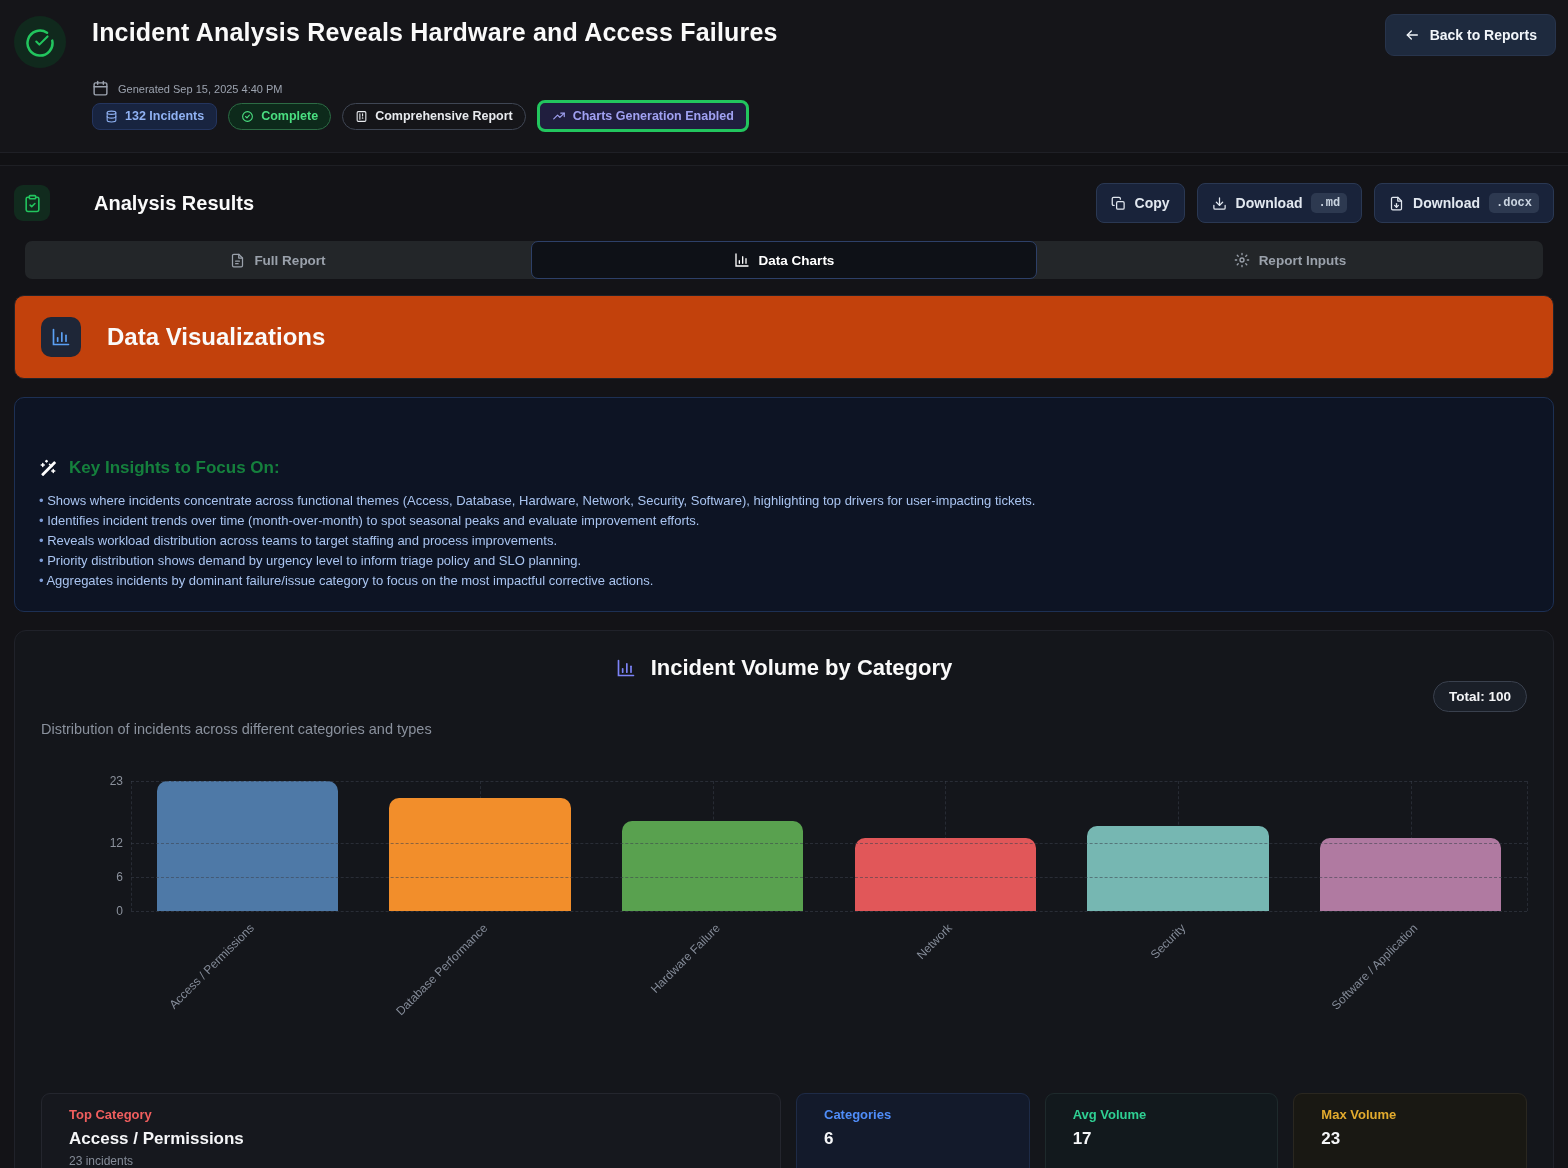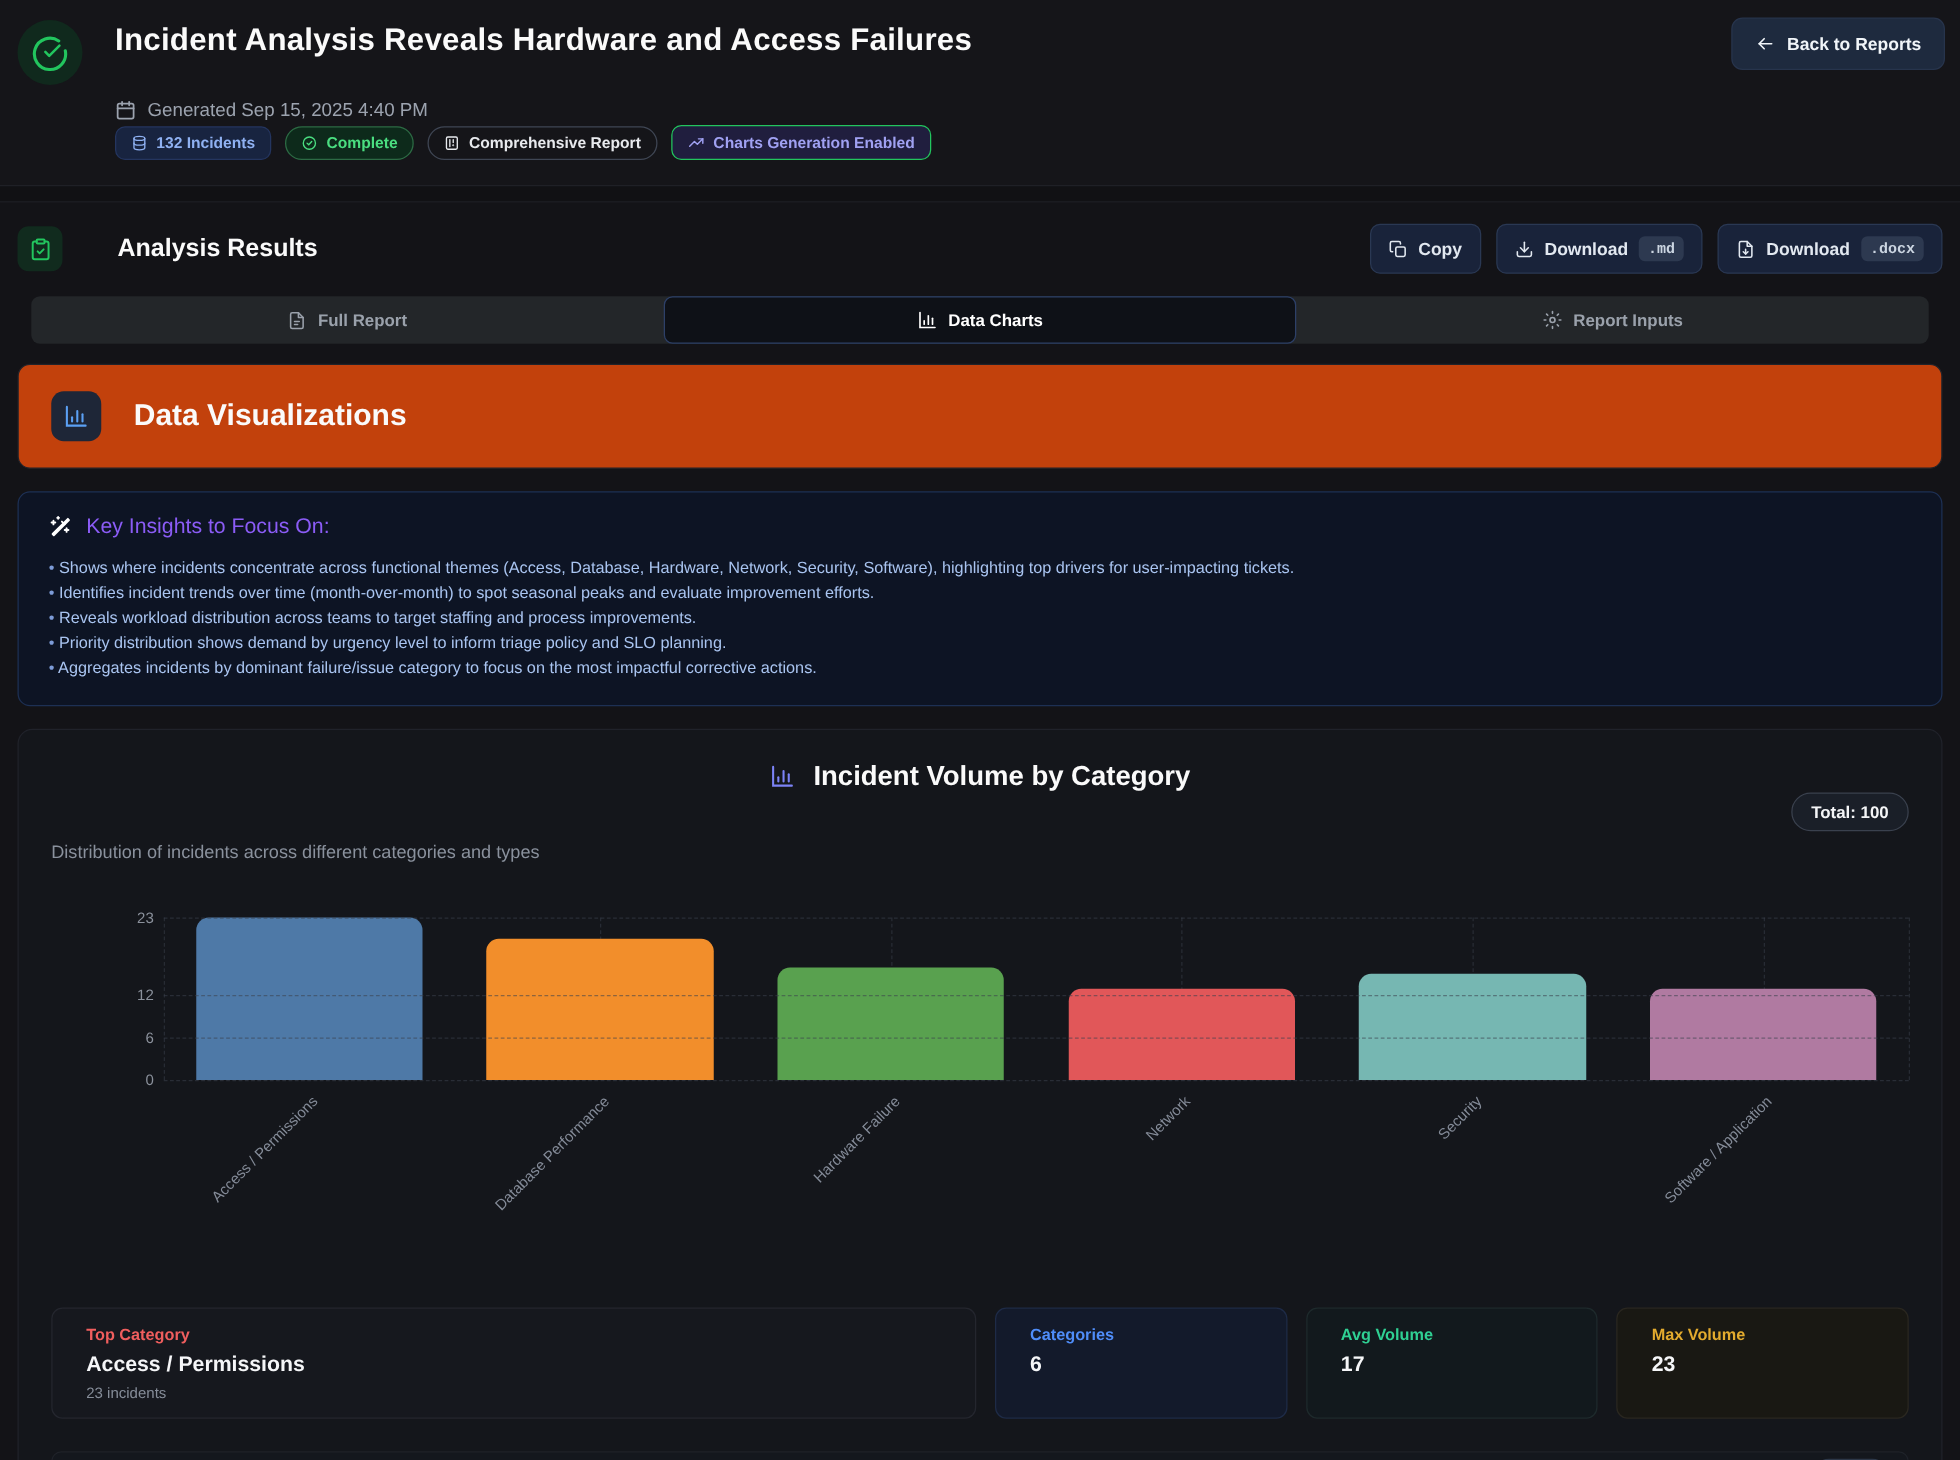--- a/index.html
+++ b/index.html
@@ -9,27 +9,27 @@
     font-family:"Liberation Sans", sans-serif;
     color:#e7e9ee;
   }
   svg { display:block; }
 
   
   .page-header { position:relative; padding:14px 14px 20px; border-bottom:1px solid #1f2026; background:#151519; }
   .header-top { display:flex; align-items:flex-start; gap:26px; }
   .status-avatar { width:52px; height:52px; border-radius:50%; background:#10291d; display:flex; align-items:center; justify-content:center; flex:0 0 auto; margin-top:2px; }
   .page-title { font-size:25px; font-weight:700; letter-spacing:.2px; color:#fafafa; margin-top:4px; }
-  .generated-row { display:flex; align-items:center; gap:9px; color:#9ca3af; font-size:15px; margin-top:12px; margin-left:78px; }
+  .generated-row { display:flex; align-items:center; gap:9px; color:#9ca3af; font-size:11px; margin-top:12px; margin-left:78px; }
   .badge-row { display:flex; align-items:center; gap:11px; margin-top:3px; margin-left:78px; }
   .badge { display:inline-flex; align-items:center; gap:7px; font-size:12.5px; font-weight:700; padding:6px 12px; border-radius:8px; line-height:1; }
   .badge-incidents { background:#182440; color:#8fb1f2; border:1px solid #243súb255; border:1px solid #24355f; }
   .badge-complete { background:#0d2a1b; color:#4ade80; border:1px solid #2c6b44; border-radius:999px; }
   .badge-report { background:transparent; color:#e8eaee; border:1px solid #3f4654; border-radius:999px; }
-  .badge-charts { background:#201e3e; color:#a0a1f2; border:1px solid #22c55e; }
+  .badge-charts { background:#201e3e; color:#a0a1f2; border:3px solid #22c55e; }
   .back-btn { position:absolute; top:14px; right:12px; display:flex; align-items:center; gap:10px; background:#1e2a3e; color:#f1f5f9; border:1px solid #273активы; border:1px solid #27344c; border-radius:9px; padding:12px 18px; font-size:14px; font-weight:700; cursor:pointer; }
 
   .section-band { height:13px; background:#111114; border-bottom:1px solid #1e1f24; }
 
   
   .toolbar { display:flex; align-items:center; padding:17px 14px 12px;gap:20px; }
   .toolbar-icon { width:36px; height:36px; border-radius:9px; background:#112b1e; display:flex; align-items:center; justify-content:center; }
   .toolbar-title { font-size:20px; font-weight:700; margin-left:24px; color:#fafafa; }
   .toolbar-actions { margin-left:auto; display:flex; gap:12px; }
   .action-btn { display:flex; align-items:center; gap:9px; background:#19233a; border:1px solid #2a3853; color:#e2e8f0; font-size:14px; font-weight:700; border-radius:8px; padding:9px 14px; cursor:pointer; font-family:"Liberation Sans",sans-serif; }
@@ -40,21 +40,21 @@
   .tab { display:flex; align-items:center; justify-content:center; gap:9px; font-size:13.5px; font-weight:600; color:#9aa1ab; border-radius:7px; cursor:pointer; }
   .tab.active { background:#0e1117; border:1px solid #2d4068; color:#ffffff; }
 
   
   .viz-card { margin:16px 14px 0; background:#c2410c; border:1px solid #212229; border-radius:10px; padding:21px 26px; display:flex; align-items:center; gap:26px; }
   .viz-icon { width:40px; height:40px; border-radius:10px; background:#1e2637; display:flex; align-items:center; justify-content:center; }
   .viz-title { font-size:24px; font-weight:700; color:#fafafa; }
 
   
   .insights { margin:18px 14px 0; background:#0d1424; border:1px solid #1d3054; border-radius:10px; padding:17px 24px 20px; }
-  .insights-header { display:flex; align-items:center; gap:12px; color:#8b5cf6; font-size:17px; font-weight:400; }
+  .insights-header { display:flex; align-items:center; gap:12px; color:#15803d; font-size:17px; font-weight:700;margin-top:43px; }
   .insights-list { list-style:none; margin-top:13px; }
   .insights-list li { font-size:13px; color:#a9c4f0; line-height:20px; }
   .insights-list li::before { content:"• "; color:#7d9cd8; }
 
   
   .chart-card { margin:18px 14px 0; background:#14161b; border:1px solid #20222a; border-radius:12px; padding:24px 26px; height:604px; overflow:hidden; }
   .chart-card-header { display:flex; align-items:center;flex-direction:column; }
   .chart-title-wrap { display:flex; align-items:center; gap:15px; }
   .chart-title { font-size:22px; font-weight:700; color:#fafafa; }
   .total-pill { margin-left:auto; border:1px solid #3a414e; background:#1a1f28; color:#f4f5f7; font-size:13.5px; font-weight:700; border-radius:999px; padding:7px 15px; }

